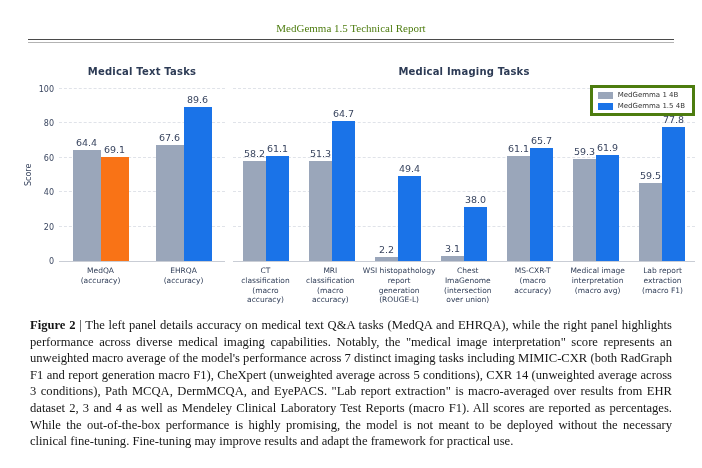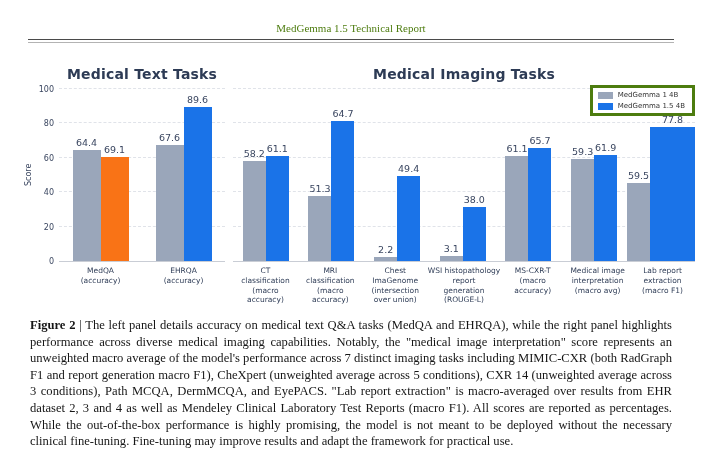--- a/index.html
+++ b/index.html
@@ -17,21 +17,21 @@
   .figure{margin:20px 0 0 22px;}
   .chart-row{display:flex;align-items:flex-start;}
   .ylabel{width:13px;height:172px;margin-top:26px;display:flex;align-items:center;justify-content:center;
           writing-mode:vertical-rl;transform:rotate(180deg);font-size:8px;color:#3a4660;}
   .yaxis{position:relative;width:24px;height:172px;margin-top:26px;}
   .ytick{position:absolute;right:5px;font-size:8px;color:#3a4660;}
 
   .panel-left{width:166px;}
   .panel-right{width:462px;margin-left:8px;}
   .panel-title{height:26px;padding-top:3px;box-sizing:border-box;text-align:center;
-               font-size:14px;font-weight:bold;color:#2d3b55;letter-spacing:.2px;}
+               font-size:10px;font-weight:bold;color:#2d3b55;letter-spacing:.2px;}
   .plot{position:relative;height:172px;display:grid;align-items:end;justify-items:center;
         border-bottom:1px solid #c9cdd5;}
   .gridline{position:absolute;left:0;right:0;height:0;border-top:1px dashed #e0e3e9;}
   .group{display:flex;align-items:flex-end;position:relative;z-index:1;}
   .bar{position:relative;}
   .panel-left .bar{width:28px;}
   .panel-right .bar{width:23px;}
   .val{position:absolute;top:-13px;left:50%;transform:translateX(-50%);
        font-size:9.5px;color:#3a4660;white-space:nowrap;}
   .xlabels{display:grid;justify-items:center;margin-top:4px;}
@@ -116,21 +116,21 @@
             <div class="gridline" style="bottom: 172px;"></div>
             <div class="group">
               <div class="bar" style="background: rgb(154, 166, 186); height: 100.104px;">
                 <span class="val">58.2</span>
               </div>
               <div class="bar" style="background: rgb(26, 115, 232); height: 105.092px;">
                 <span class="val">61.1</span>
               </div>
             </div>
             <div class="group">
-              <div class="bar" style="background: rgb(154, 166, 186); height: 65px;">
+              <div class="bar" style="background: rgb(154, 166, 186); height: 100px;">
                 <span class="val">51.3</span>
               </div>
               <div class="bar" style="background: rgb(26, 115, 232); height: 140px;">
                 <span class="val">64.7</span>
               </div>
             </div>
             <div class="group">
               <div class="bar" style="background: rgb(154, 166, 186); height: 3.784px;">
                 <span class="val">2.2</span>
               </div>
@@ -159,21 +159,21 @@
                 <span class="val">59.3</span>
               </div>
               <div class="bar" style="background: rgb(26, 115, 232); height: 106.468px;">
                 <span class="val">61.9</span>
               </div>
             </div>
             <div class="group">
               <div class="bar" style="background: rgb(154, 166, 186); height: 78px;">
                 <span class="val">59.5</span>
               </div>
-              <div class="bar" style="background: rgb(26, 115, 232); height: 133.816px; padding-left: 22px;">
+              <div class="bar" style="background: rgb(26, 115, 232); height: 133.816px;">
                 <span class="val">77.8</span>
               </div>
             </div>
             <div class="legend">
               <div class="legend-row">
                 <span class="swatch" style="background: rgb(154, 166, 186);"></span>
                 <span class="legend-label">MedGemma 1 4B</span>
               </div>
               <div class="legend-row">
                 <span class="swatch" style="background: rgb(26, 115, 232);"></span>
@@ -183,28 +183,28 @@
           </div>
         <div class="xlabels" style="grid-template-columns: repeat(7, 1fr);">
             <div class="xlabel">CT
 classification
 (macro
 accuracy)</div>
             <div class="xlabel">MRI
 classification
 (macro
 accuracy)</div>
+            <div class="xlabel">WSI histopathology
+report
+generation
+(ROUGE-L)</div>
             <div class="xlabel">Chest
 ImaGenome
 (intersection
 over union)</div>
-            <div class="xlabel">WSI histopathology
-report
-generation
-(ROUGE-L)</div>
             <div class="xlabel">MS-CXR-T
 (macro
 accuracy)</div>
             <div class="xlabel">Medical image
 interpretation
 (macro avg)</div>
             <div class="xlabel">Lab report
 extraction
 (macro F1)</div>
           </div>

